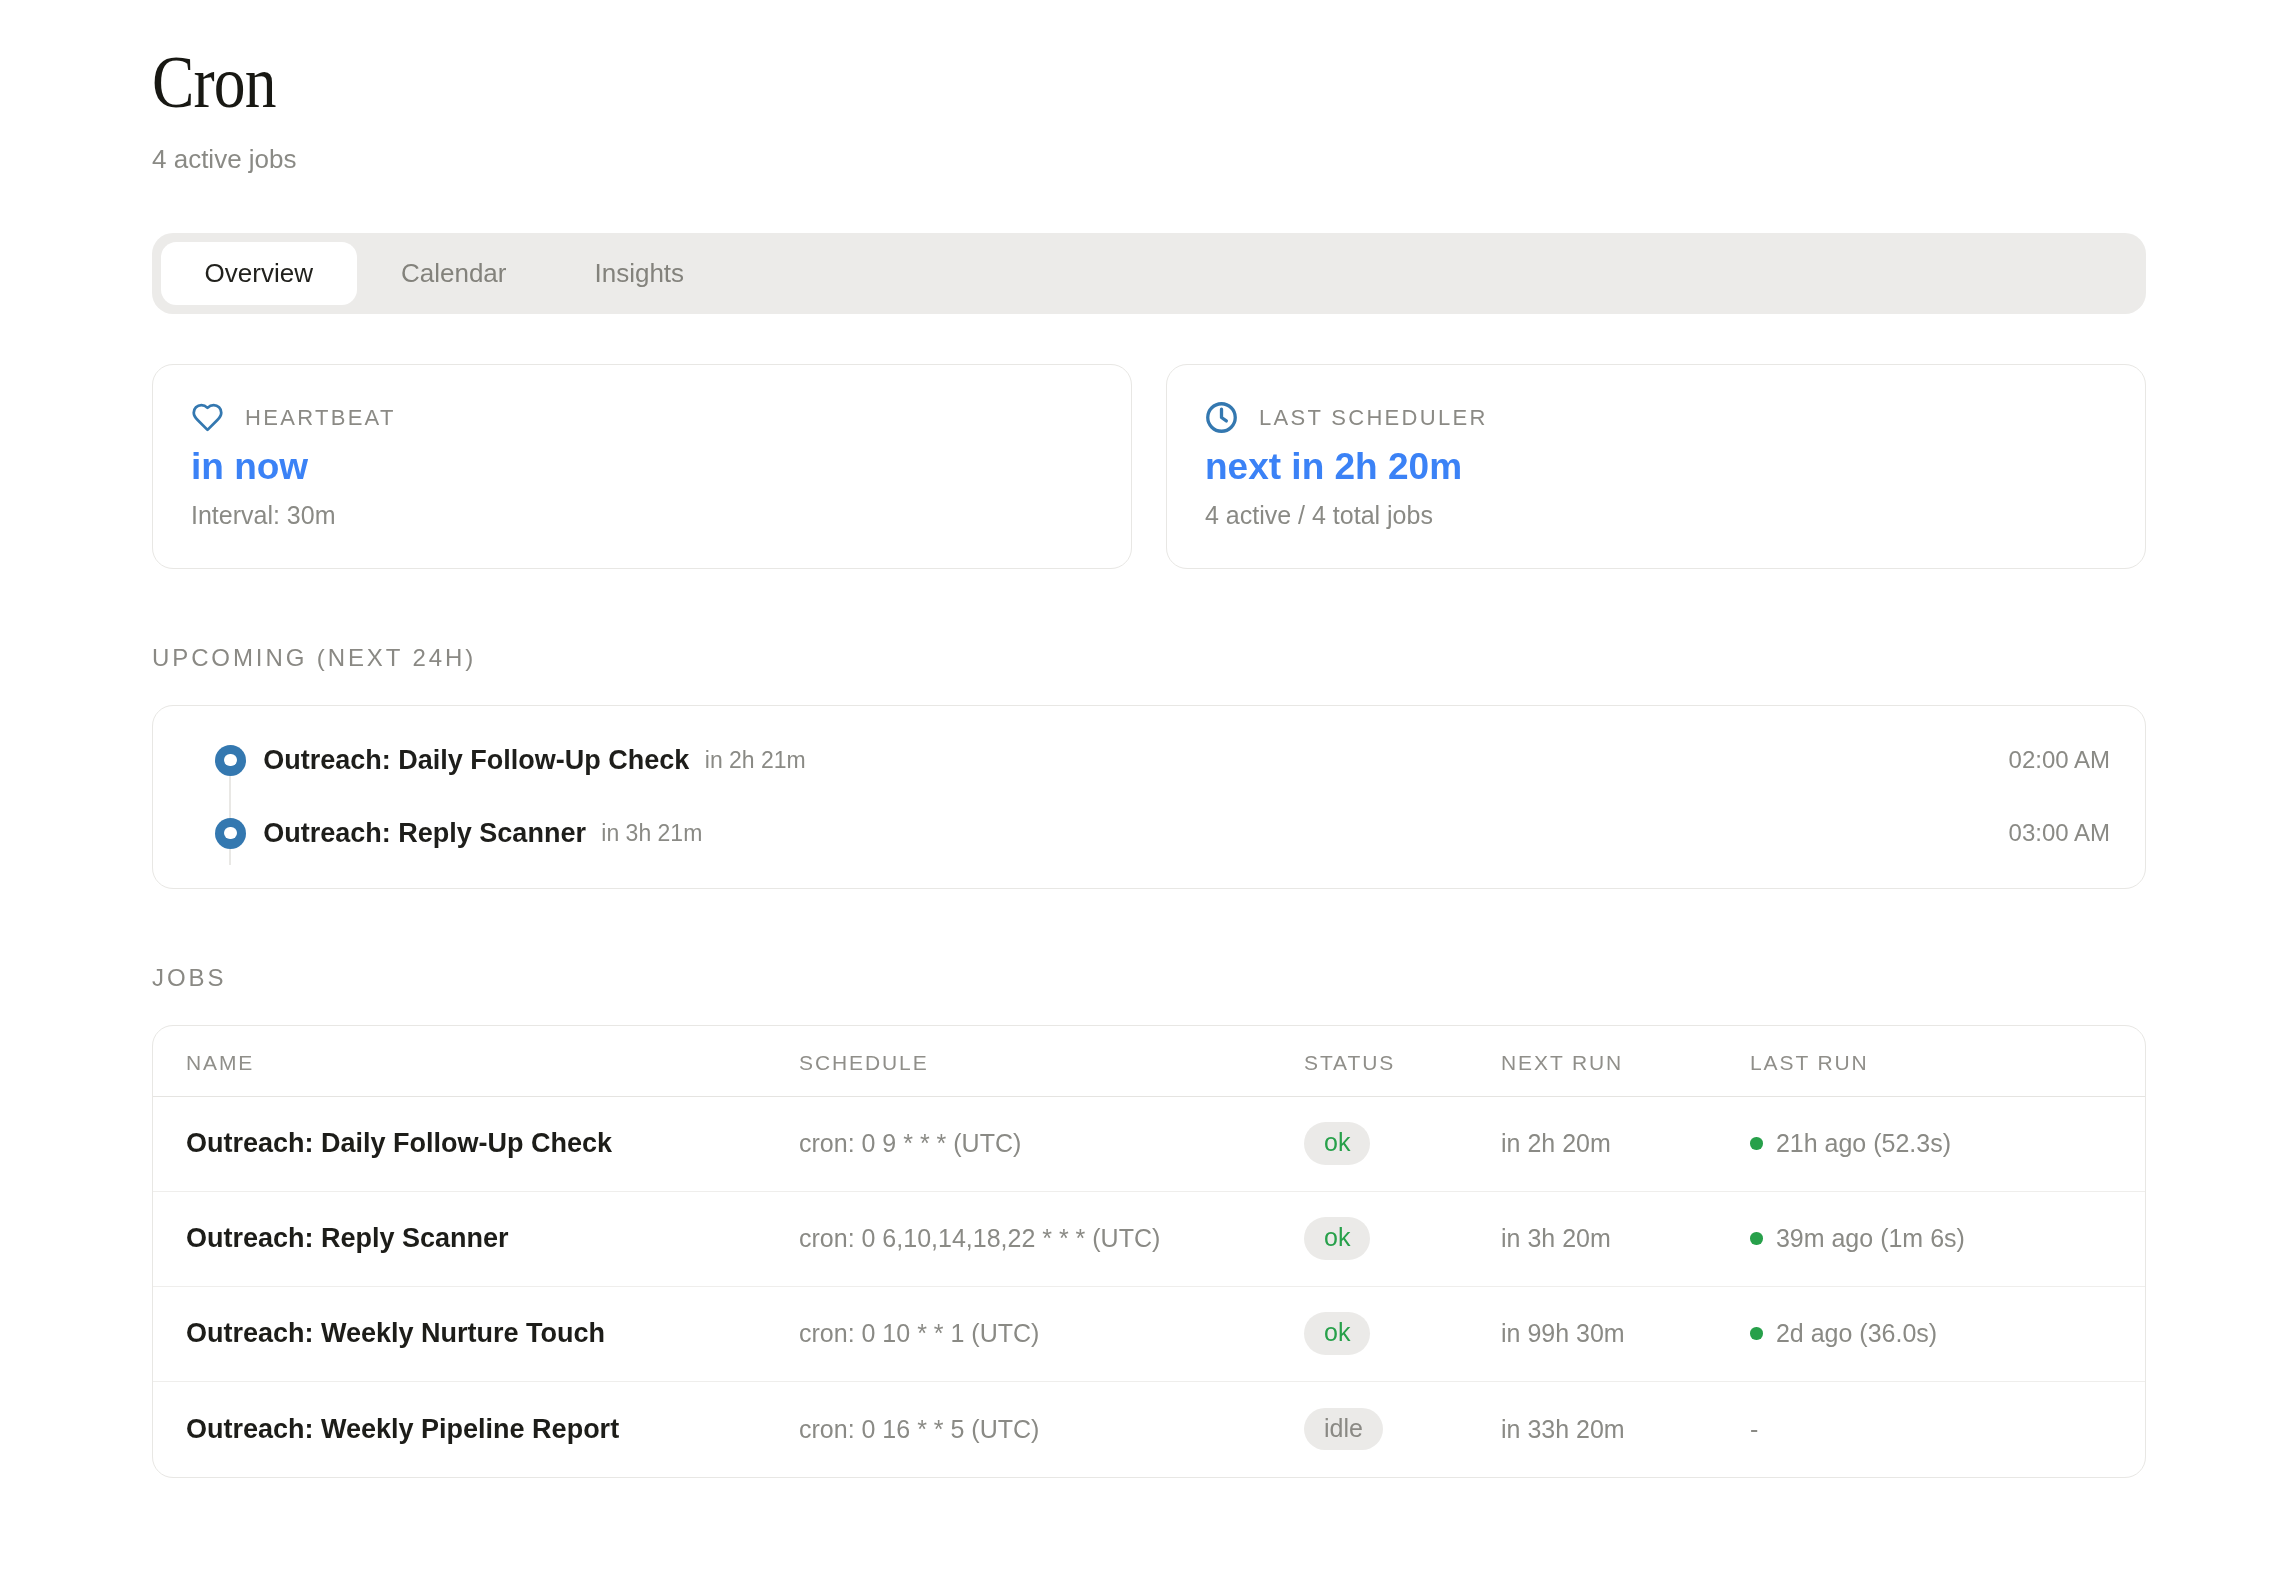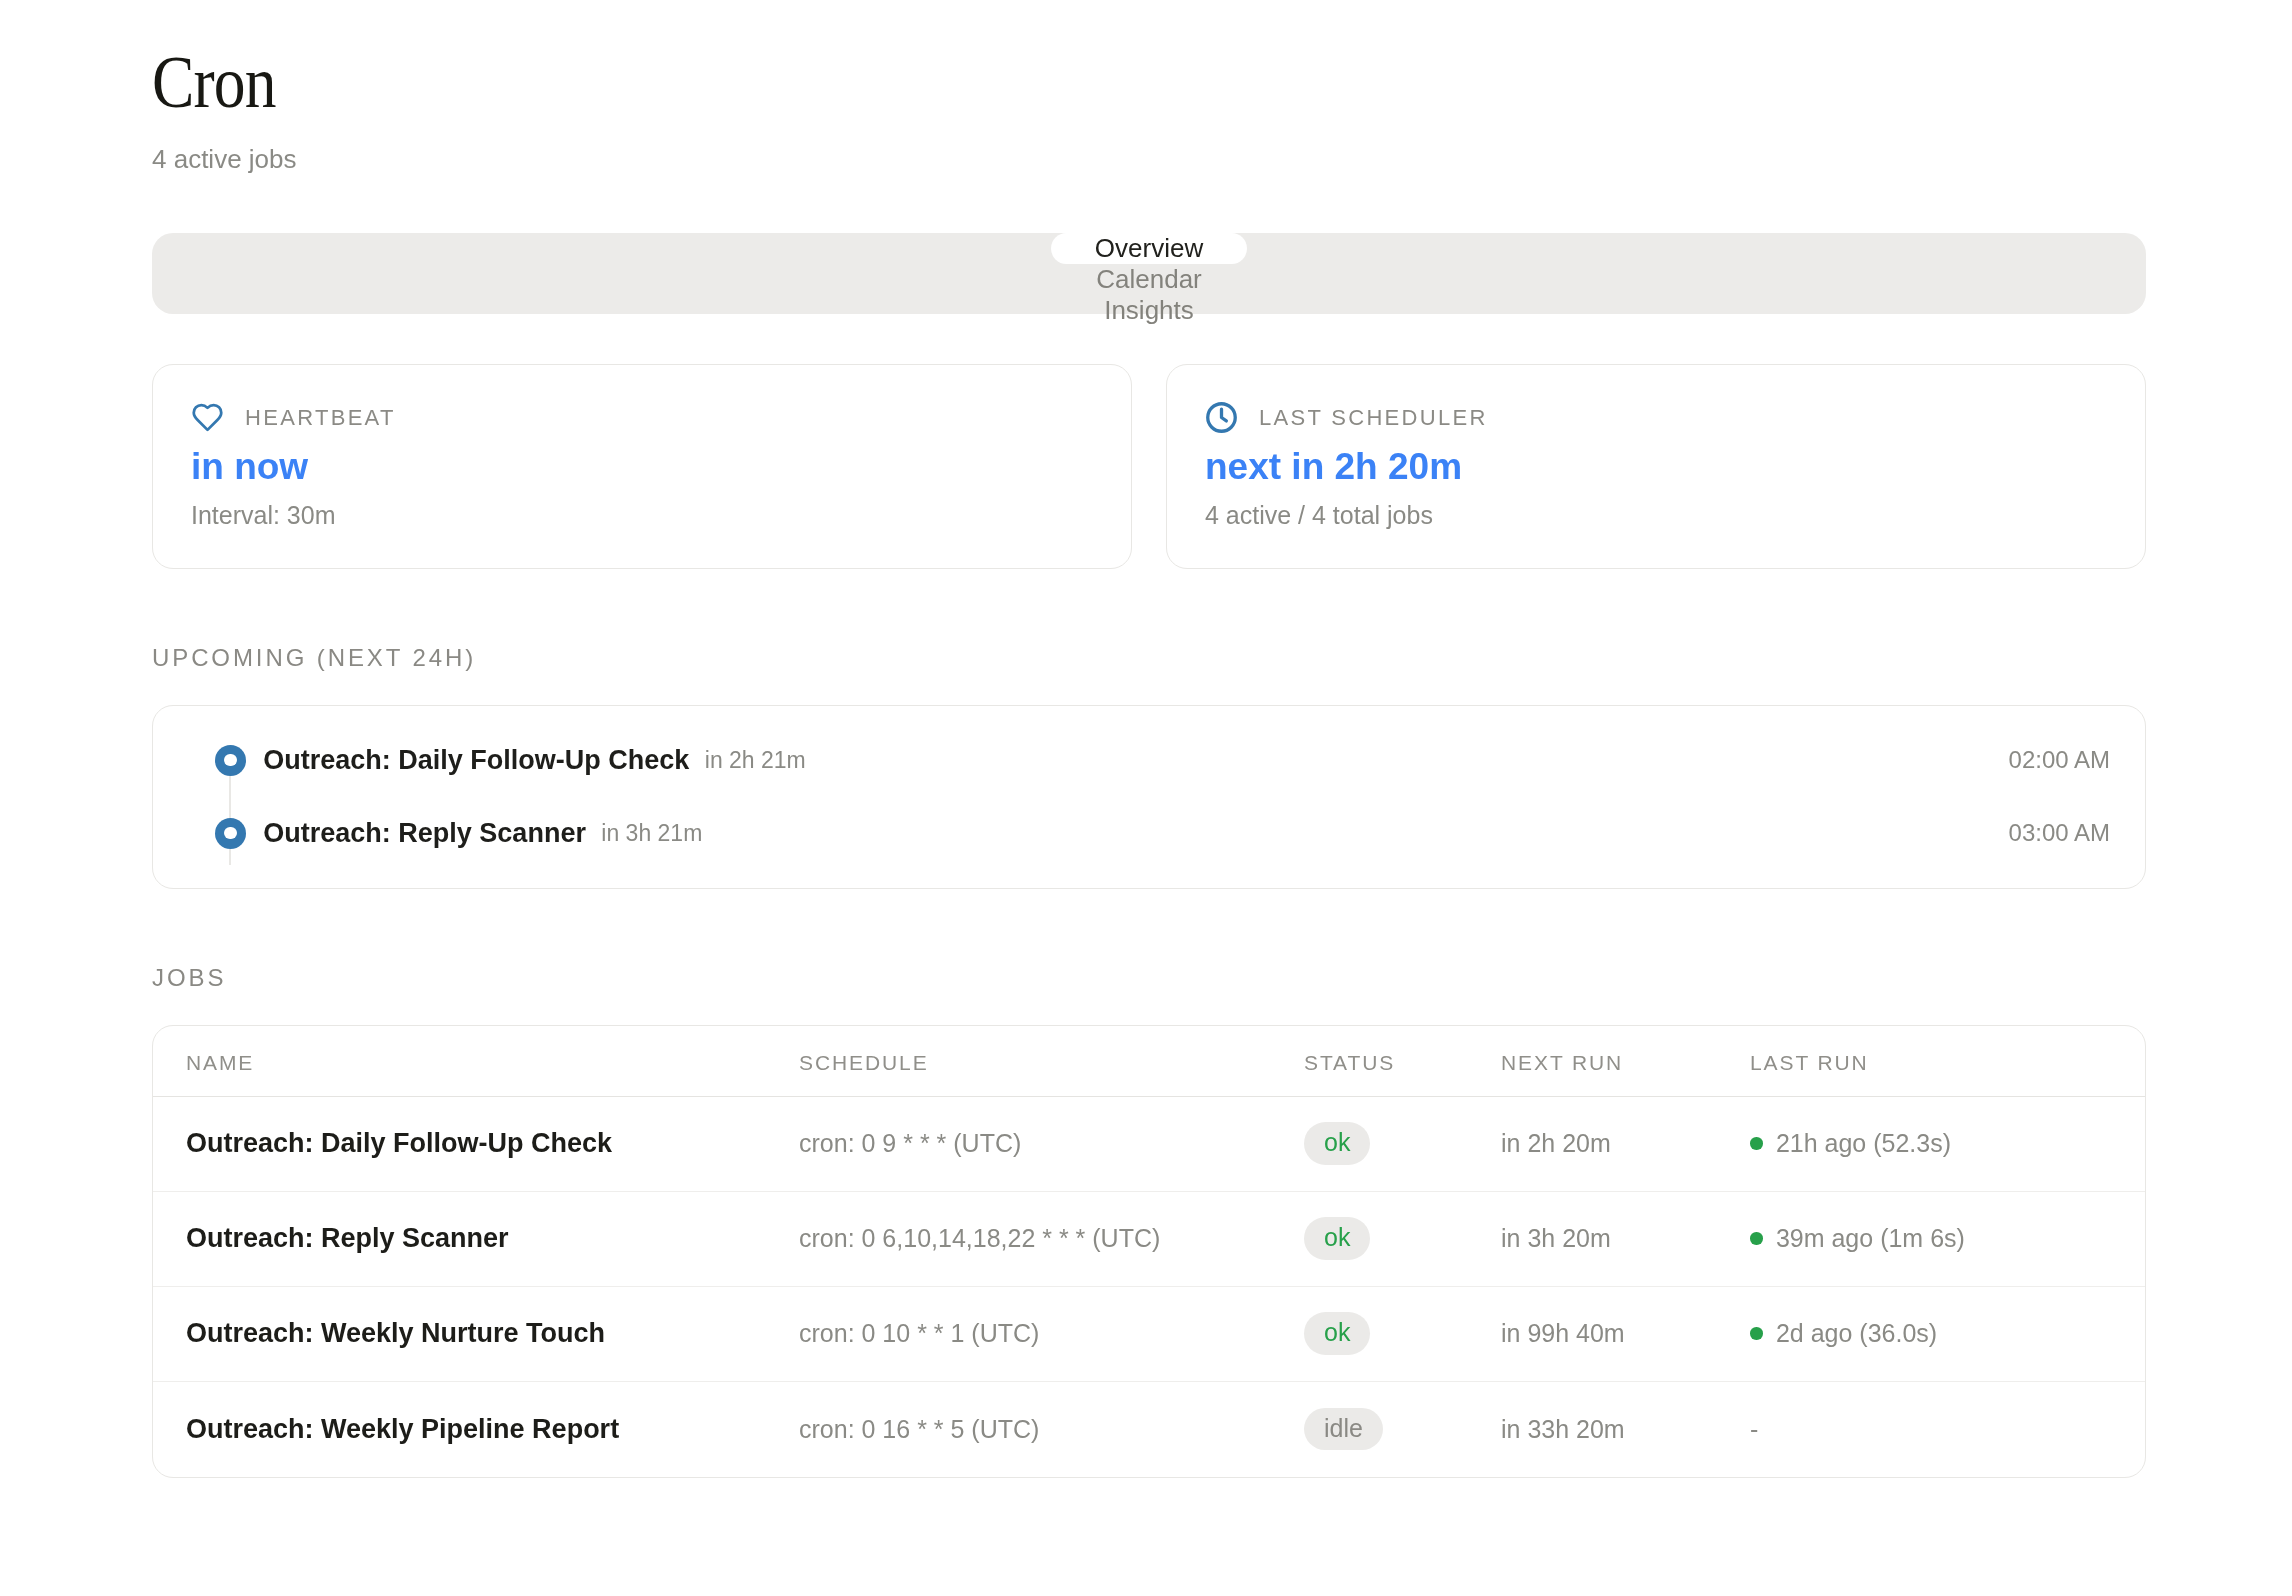--- a/index.html
+++ b/index.html
@@ -33,21 +33,20 @@
 
   
   .tab-bar {
     margin-top: 58px;
     height: 81px;
     background: #ecebe9;
     border-radius: 21px;
     display: flex;
     align-items: center;
     padding: 0 8.6px;
-    flex-direction: column;
   }
   .tab {
     height: 63px;
     display: flex;
     align-items: center;
     padding: 0 44px;
     font-size: 26px;
     color: #83827c;
     border-radius: 15.4px;
     cursor: pointer;
@@ -319,21 +318,21 @@
         <span>39m ago (1m 6s)</span>
       </div>
     </div>
 
     <div class="jobs-row">
       <div class="cell-name">Outreach: Weekly Nurture Touch</div>
       <div class="cell-schedule">cron: 0 10 * * 1 (UTC)</div>
       <div class="cell-status">
         <span class="badge ok">ok</span>
       </div>
-      <div class="cell-next">in 99h 40m</div>
+      <div class="cell-next">in 99h 30m</div>
       <div class="cell-last">
         <span class="run-dot"></span>
         <span>2d ago (36.0s)</span>
       </div>
     </div>
 
     <div class="jobs-row">
       <div class="cell-name">Outreach: Weekly Pipeline Report</div>
       <div class="cell-schedule">cron: 0 16 * * 5 (UTC)</div>
       <div class="cell-status">

